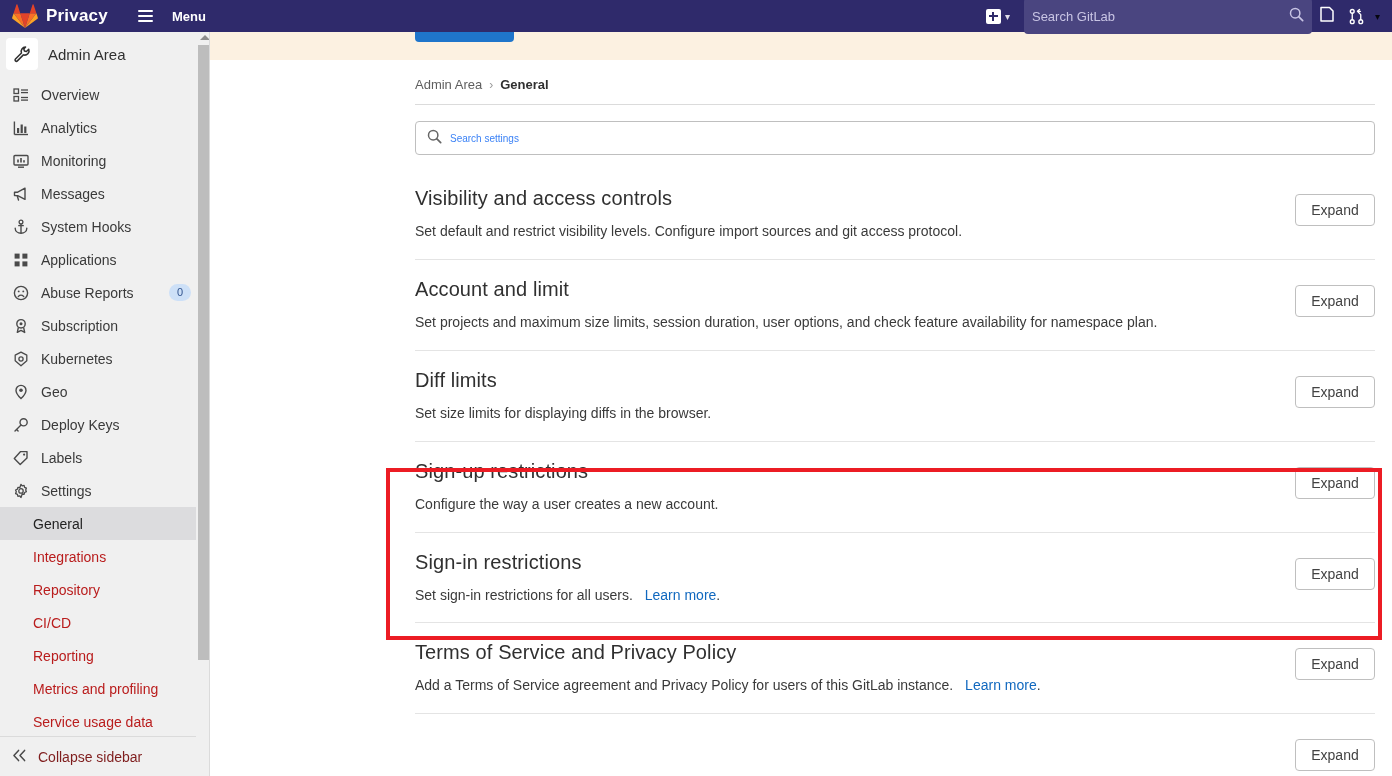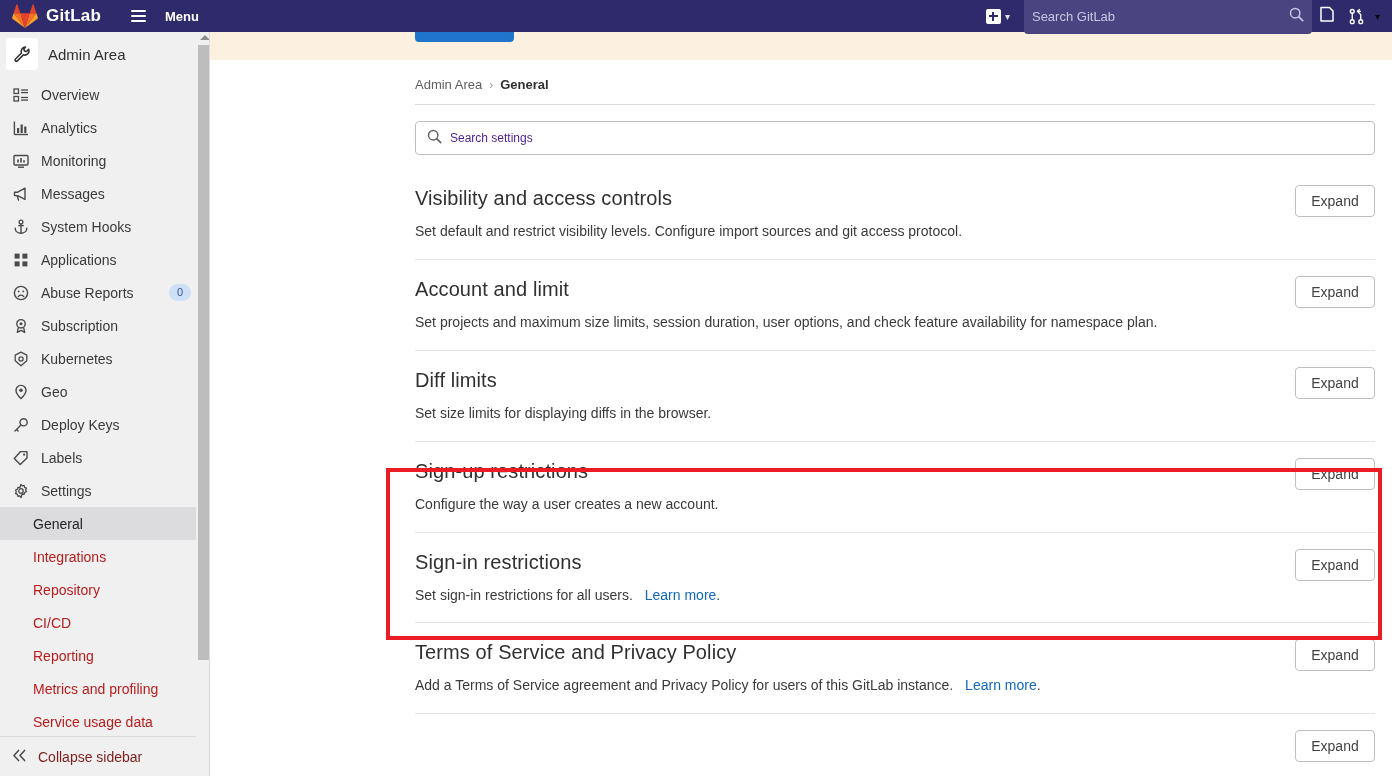--- a/index.html
+++ b/index.html
@@ -170,33 +170,33 @@
     margin: 12px 0 0 205px; width: 960px; height: 1px; background: #dbdbdb;
   }
 
   .search-settings {
     margin: 16px 0 0 205px;
     width: 960px; height: 34px;
     border: 1px solid #bfbfbf; border-radius: 4px;
     display: flex; align-items: center; gap: 8px;
     padding: 0 11px; cursor: text; background: #fff;
   }
-  .ss-ph { font-size: 12px; color: #4c1d95; }
+  .ss-ph { font-size: 10px; color: #3b82f6; }
 
   .sections { margin-left: 205px; width: 960px; padding-top: 14px; }
   .section { padding: 18px 0 18px 0; position: relative; }
   .section + .section { border-top: 1px solid #e4e4e4; }
   .sec-title {
     font-size: 20px; color: #303030; font-weight: 400;
     letter-spacing: .1px;
   }
   .sec-desc { font-size: 14px; color: #3a3a3a; margin-top: 12px; line-height: 1.35; }
   .sec-link { color: #1068bf; text-decoration: none; cursor: pointer; padding-left: 8px; }
   .expand-btn {
-    position: absolute; right: 0; top: 16px;
+    position: absolute; right: 0; top: 25px;
     width: 80px; height: 32px;
     border: 1px solid #bfbfbf; border-radius: 4px;
     background: #fff; color: #434343; font-size: 14px;
     cursor: pointer; font-family: "Liberation Sans", sans-serif;
   }
 
   
   .highlight-box {
     position: absolute; left: 386px; top: 468px;
     width: 996px; height: 172px;
@@ -213,21 +213,21 @@
       <svg class="gl-logo" viewBox="0 0 36 33">
         <path fill="#e24329" d="M18 33 24.6 12.6H11.4z"></path>
         <path fill="#fc6d26" d="M18 33 11.4 12.6H2.2z"></path>
         <path fill="#fca326" d="M2.2 12.6.2 18.8a1.4 1.4 0 0 0 .5 1.5L18 33z"></path>
         <path fill="#e24329" d="M2.2 12.6h9.2L7.5.6a.7.7 0 0 0-1.3 0z"></path>
         <path fill="#fc6d26" d="M18 33 24.6 12.6h9.2z"></path>
         <path fill="#fca326" d="M33.8 12.6l2 6.2a1.4 1.4 0 0 1-.5 1.5L18 33z"></path>
         <path fill="#e24329" d="M33.8 12.6h-9.2L28.5.6a.7.7 0 0 1 1.3 0z"></path>
       </svg>
     </span>
-    <span class="gl-brand">GitLab</span>
+    <span class="gl-brand">Privacy</span>
     <div class="menu-btn">
       <span class="hamburger">
           <i></i>
           <i></i>
           <i></i>
         </span>
       <span class="menu-label">Menu</span>
     </div>
   </div>
 

